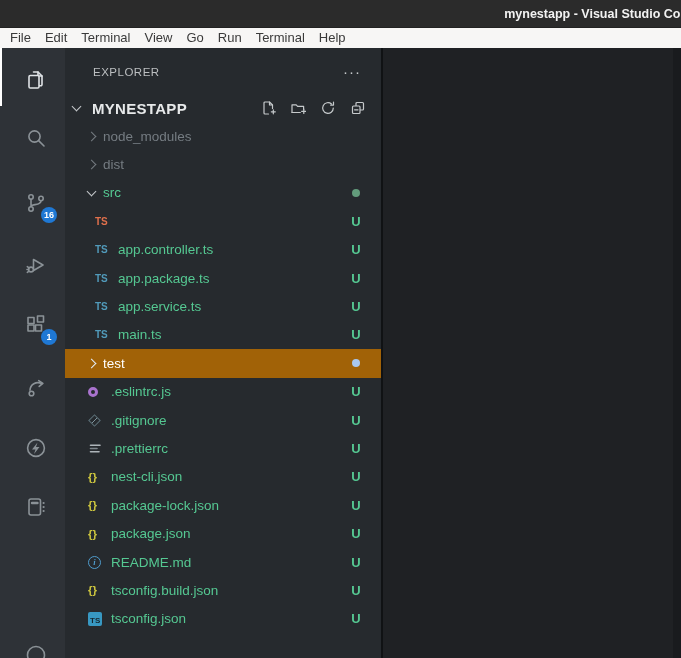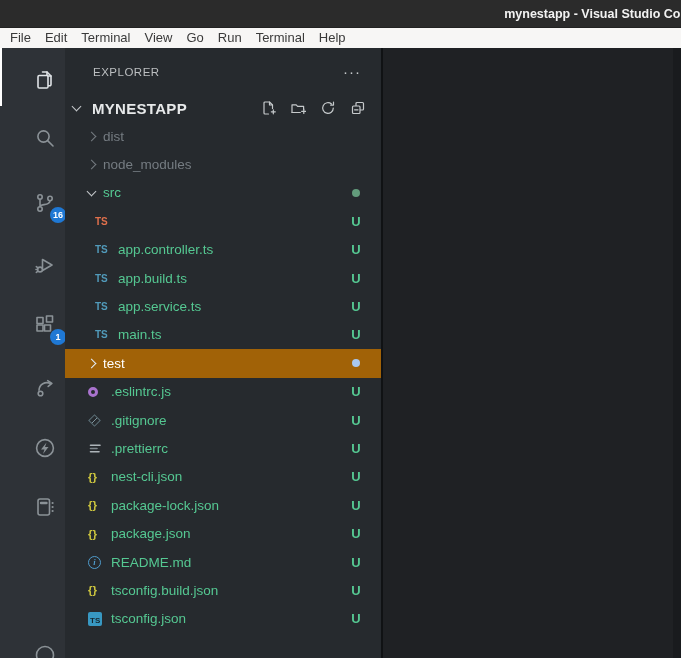--- a/index.html
+++ b/index.html
@@ -28,21 +28,21 @@
     cursor:default;
   }
   
   .body { display:flex; height:610px; }
   
   .activitybar {
     width:65px; background:#2e3237; position:relative; flex:none; overflow:hidden;
   }
   .active-indicator { position:absolute; left:0; top:0; width:2px; height:58px; background:#ffffff; }
   .ab-item {
-    position:absolute; left:33px; width:24px; height:24px; color:#8b9297; cursor:pointer;
+    position:absolute; left:24px; width:24px; height:24px; color:#8b9297; cursor:pointer;
   }
   .ab-item.active { color:#dfe3e6; }
   .ab-item svg { display:block; }
   .ab-badge {
     position:absolute; right:-9px; bottom:-8px; min-width:16px; height:16px;
     background:#1f78d4; color:#fff; border-radius:9px; font-size:9px; font-weight:bold;
     display:flex; align-items:center; justify-content:center; padding:0 3px;
   }
   
   .sidebar {
@@ -219,26 +219,26 @@
                 <rect x="6" y="2.5" width="7.5" height="7.5" rx="1"></rect>
                 <rect x="2.5" y="6" width="7.5" height="7.5" rx="1" fill="#262a2e"></rect>
                 <path d="M4.6 9.8h3.4"></path>
               </svg>
             </span>
           </span>
       </div>
       <div id="tree">
           <div class="row">
             <span class="chev right dimchev"></span>
-            <span class="label dim">dist</span>
+            <span class="label dim">node_modules</span>
             <span class="row-right"></span>
           </div>
           <div class="row">
             <span class="chev right dimchev"></span>
-            <span class="label dim">node_modules</span>
+            <span class="label dim">dist</span>
             <span class="row-right"></span>
           </div>
           <div class="row">
             <span class="chev down"></span>
             <span class="label green">src</span>
             <span class="row-right">
               <span class="mod-dot"></span>
             </span>
           </div>
           <div class="row child">
@@ -255,21 +255,21 @@
             </span>
             <span class="label green">app.controller.ts</span>
             <span class="row-right">
               <span class="u-badge">U</span>
             </span>
           </div>
           <div class="row child">
             <span class="ficon">
               <span class="ts-letters ts-blue">TS</span>
             </span>
-            <span class="label green">app.build.ts</span>
+            <span class="label green">app.package.ts</span>
             <span class="row-right">
               <span class="u-badge">U</span>
             </span>
           </div>
           <div class="row child">
             <span class="ficon">
               <span class="ts-letters ts-blue">TS</span>
             </span>
             <span class="label green">app.service.ts</span>
             <span class="row-right">

